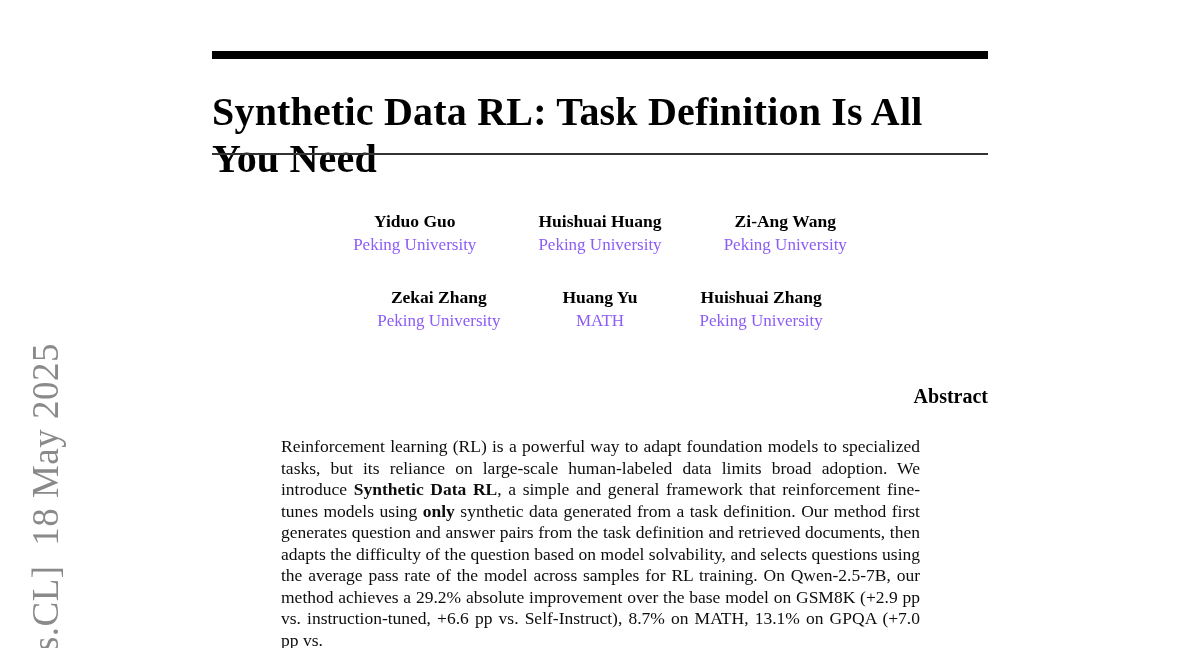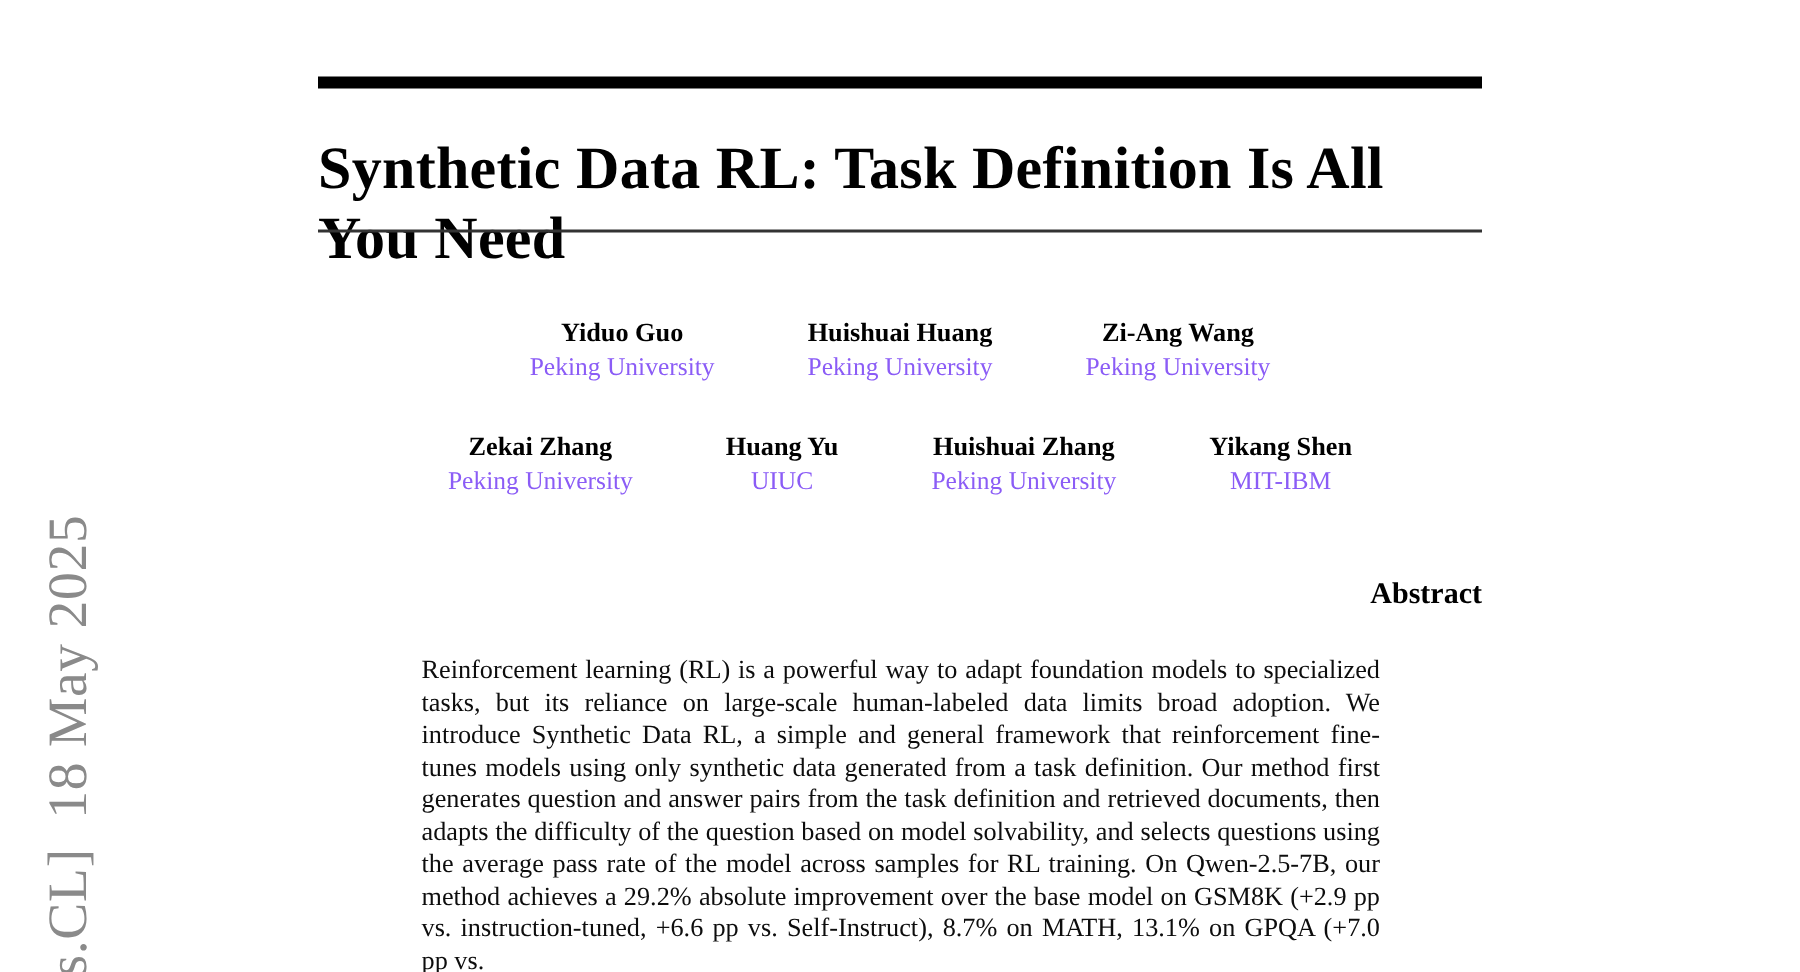--- a/index.html
+++ b/index.html
@@ -79,21 +79,21 @@
   }
   .abstract-body {
     position: absolute;
     left: 281px; top: 436px;
     width: 639px;
     font-size: 17.5px;
     line-height: 21.5px;
     text-align: justify;
     color: #0d0d0d;
   }
-  .b { font-weight: normal; }
+  .b { font-weight: bold; }
 </style>
 </head>
 <body>
 
 <div class="watermark">cs.CL]  18 May 2025</div>
 
 <div class="rule-thick"></div>
 <div class="paper-title">Synthetic Data RL: Task Definition Is All You Need</div>
 <div class="rule-thin"></div>
 
@@ -112,28 +112,24 @@
       <div class="author-affil">Peking University</div>
     </div>
   </div>
   <div class="author-row">
     <div class="author-cell">
       <div class="author-name">Zekai Zhang</div>
       <div class="author-affil">Peking University</div>
     </div>
     <div class="author-cell">
       <div class="author-name">Huang Yu</div>
-      <div class="author-affil">UIUC</div>
+      <div class="author-affil">MATH</div>
     </div>
     <div class="author-cell">
       <div class="author-name">Huishuai Zhang</div>
       <div class="author-affil">Peking University</div>
-    </div>
-    <div class="author-cell">
-      <div class="author-name">Yikang Shen</div>
-      <div class="author-affil">MIT-IBM</div>
     </div>
   </div>
 </div>
 
 <div class="abstract-heading">Abstract</div>
 
 <div class="abstract-body"><span>Reinforcement learning (RL) is a powerful way to adapt foundation models to specialized tasks, but its reliance on large-scale human-labeled data limits broad adoption. We introduce </span><span class="b">Synthetic Data RL</span><span>, a simple and general framework that reinforcement fine-tunes models using </span><span class="b">only</span><span> synthetic data generated from a task definition.  Our method first generates question and answer pairs from the task definition and retrieved documents, then adapts the difficulty of the question based on model solvability, and selects questions using the average pass rate of the model across samples for RL training. On Qwen-2.5-7B, our method achieves a 29.2% absolute improvement over the base model on GSM8K (+2.9 pp vs. instruction-tuned, +6.6 pp vs. Self-Instruct), 8.7% on MATH, 13.1% on GPQA (+7.0 pp vs.</span></div>
 
 </body></html>

